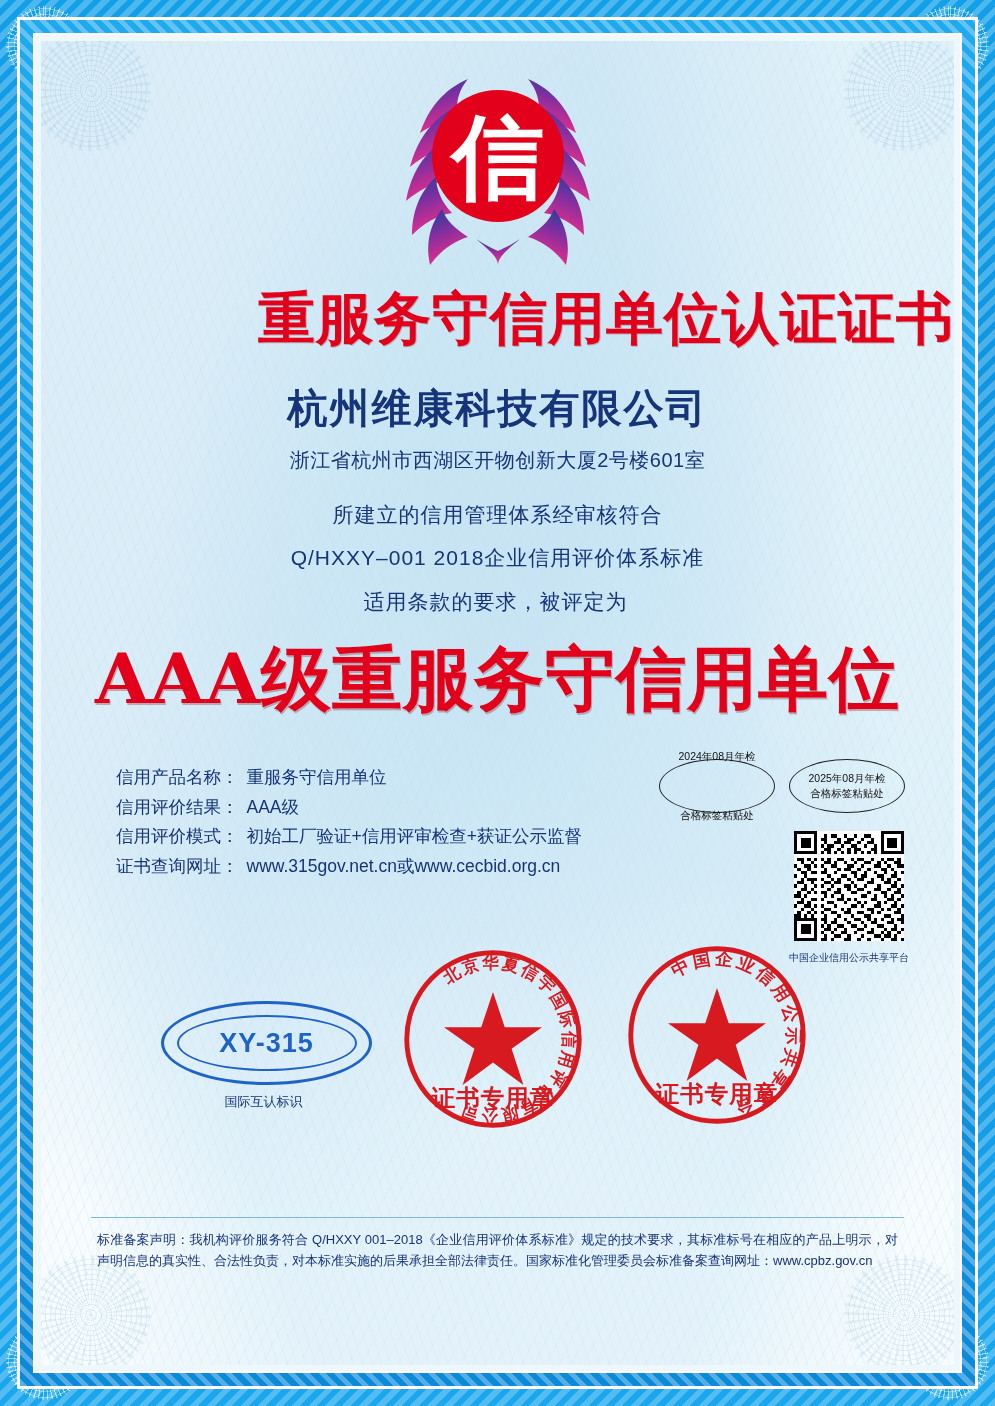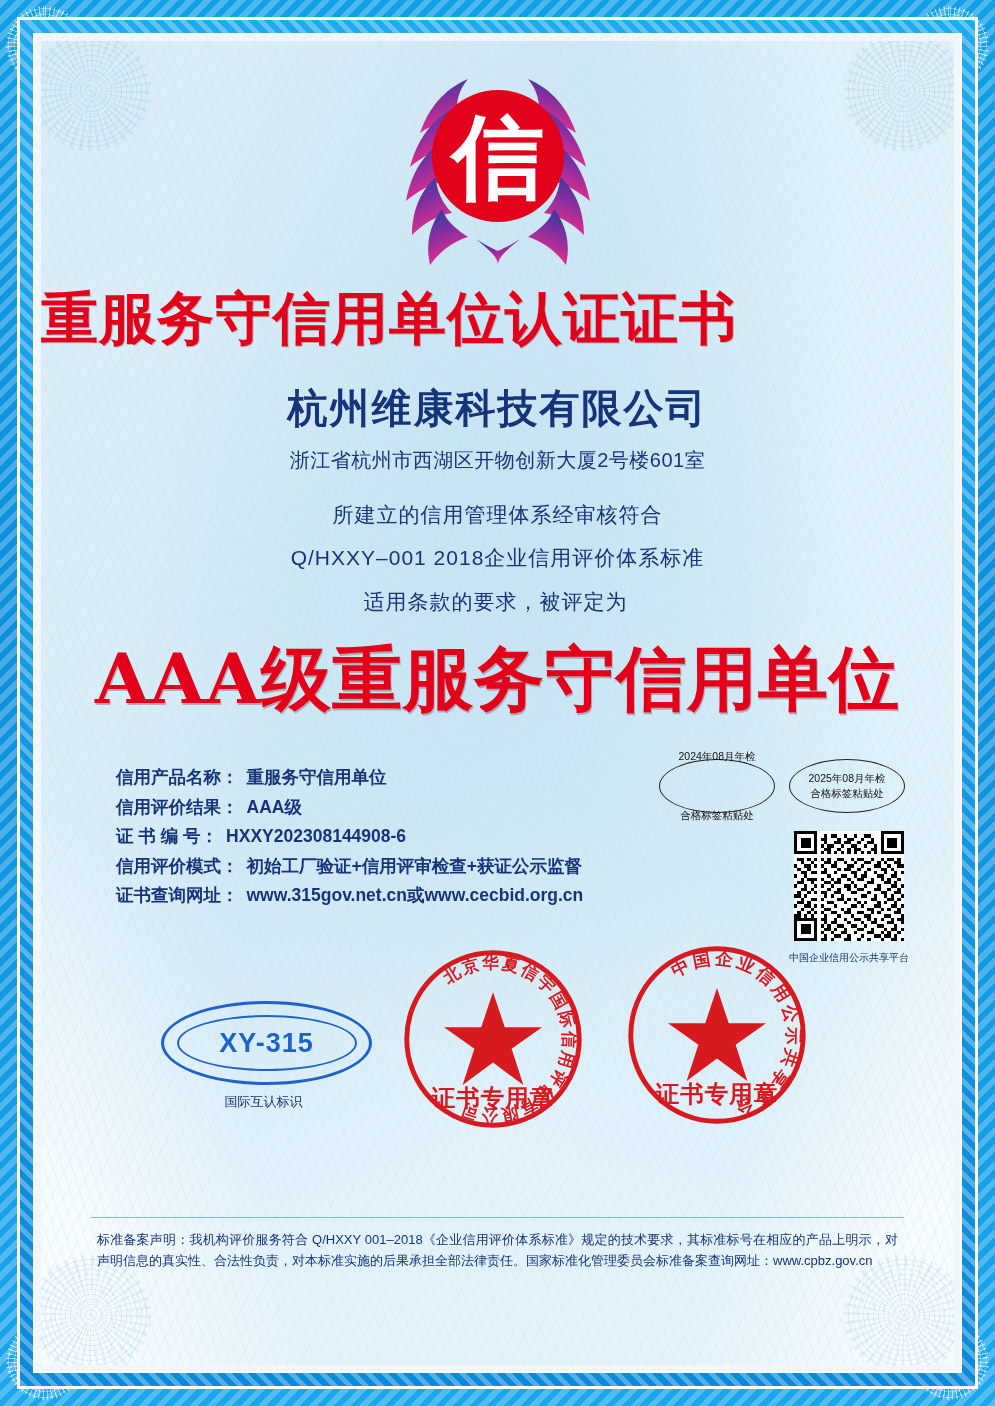--- a/index.html
+++ b/index.html
@@ -71,21 +71,21 @@
   .frame-medal.br{right:6px;bottom:6px;}
 
   
   .emblem{
     position:absolute;left:50%;transform:translateX(-50%);
     top:10px;width:300px;height:225px;
   }
   
   .main-title{
     position:absolute;left:0;right:0;top:240px;
-    text-align:left;
+    text-align:right;
     font-family:"DejaVu Sans","Liberation Sans",sans-serif;
     font-size:57px;font-weight:bold;color:#e2001a;
     letter-spacing:1px;
     text-shadow:1px 1px 0 rgba(120,0,0,.25);
   }
   .company{
     position:absolute;left:0;right:0;top:340px;
     text-align:center;font-size:40px;font-weight:bold;color:#16347a;
     letter-spacing:2px;
   }
@@ -112,21 +112,21 @@
     font-size:70px;font-weight:bold;color:#e2001a;letter-spacing:1px;
     text-shadow:1px 2px 0 rgba(110,0,0,.28);
   }
   .notice{
     position:absolute;left:70px;right:70px;top:678px;
     text-align:center;font-size:14.5px;color:#16347a;letter-spacing:.2px;
   }
   
   .fields{
     position:absolute;left:75px;top:722px;
-    font-size:17.5px;color:#16347a;line-height:29.5px;font-weight:bold;
+    font-size:17.5px;color:#16347a;line-height:29.5px;
   }
   .field-row{white-space:nowrap;}
   .field-label{display:inline-block;}
   .field-value{display:inline-block;padding-left:8px;}
   
   .insp{
     position:absolute;width:114px;height:52px;border-radius:50%;
     border:1.4px solid #222;background:transparent;
     display:flex;flex-direction:column;align-items:center;justify-content:center;
     font-size:10.5px;color:#111;line-height:15px;
@@ -226,23 +226,20 @@
     <div class="line-2">Q/HXXY–001 2018企业信用评价体系标准</div>
     <div class="line-3">适用条款的要求，被评定为</div>
     <div class="grade">AAA级重服务守信用单位</div>
 
     <div class="fields">
       <div class="field-row">
         <span class="field-label">信用产品名称：</span><span class="field-value">重服务守信用单位</span>
       </div>
       <div class="field-row">
         <span class="field-label">信用评价结果：</span><span class="field-value">AAA级</span>
-      </div>
-      <div class="field-row">
-        <span class="field-label">证 书 编 号：</span><span class="field-value">HXXY202308144908-6</span>
       </div>
       <div class="field-row">
         <span class="field-label">信用评价模式：</span><span class="field-value">初始工厂验证+信用评审检查+获证公示监督</span>
       </div>
       <div class="field-row">
         <span class="field-label">证书查询网址：</span><span class="field-value">www.315gov.net.cn或www.cecbid.org.cn</span>
       </div>
     </div>
 
     <div class="insp a">

